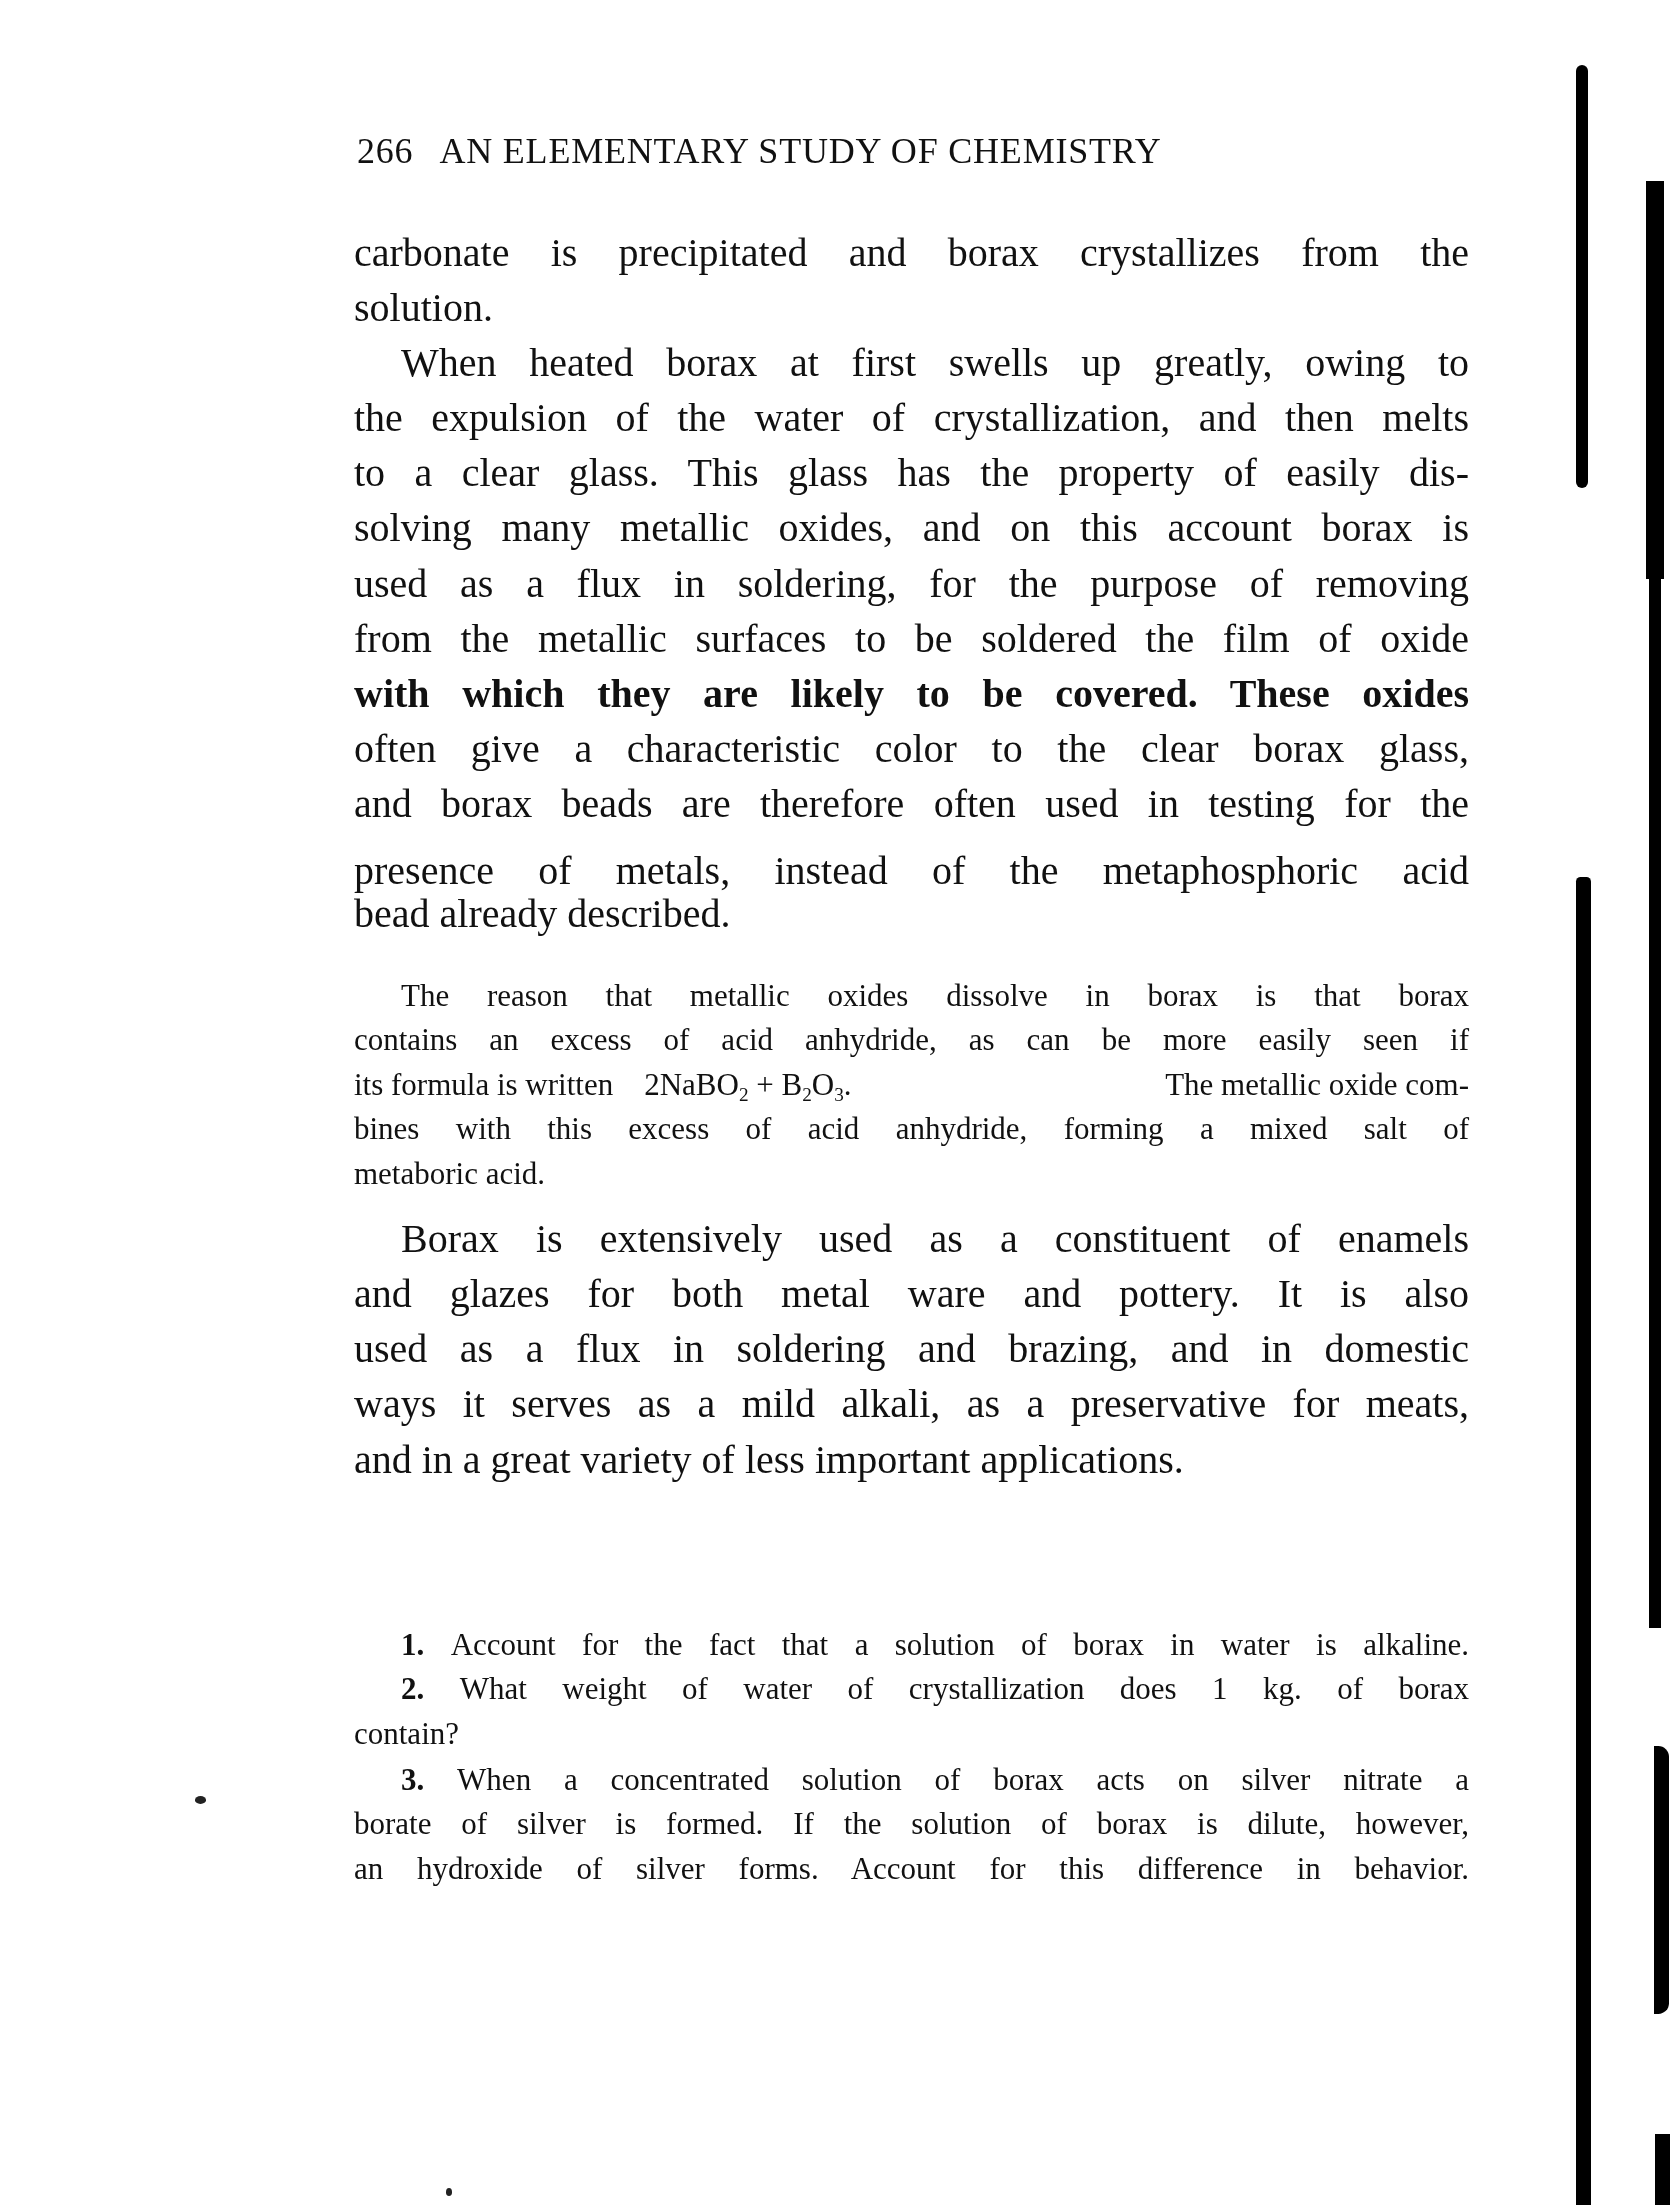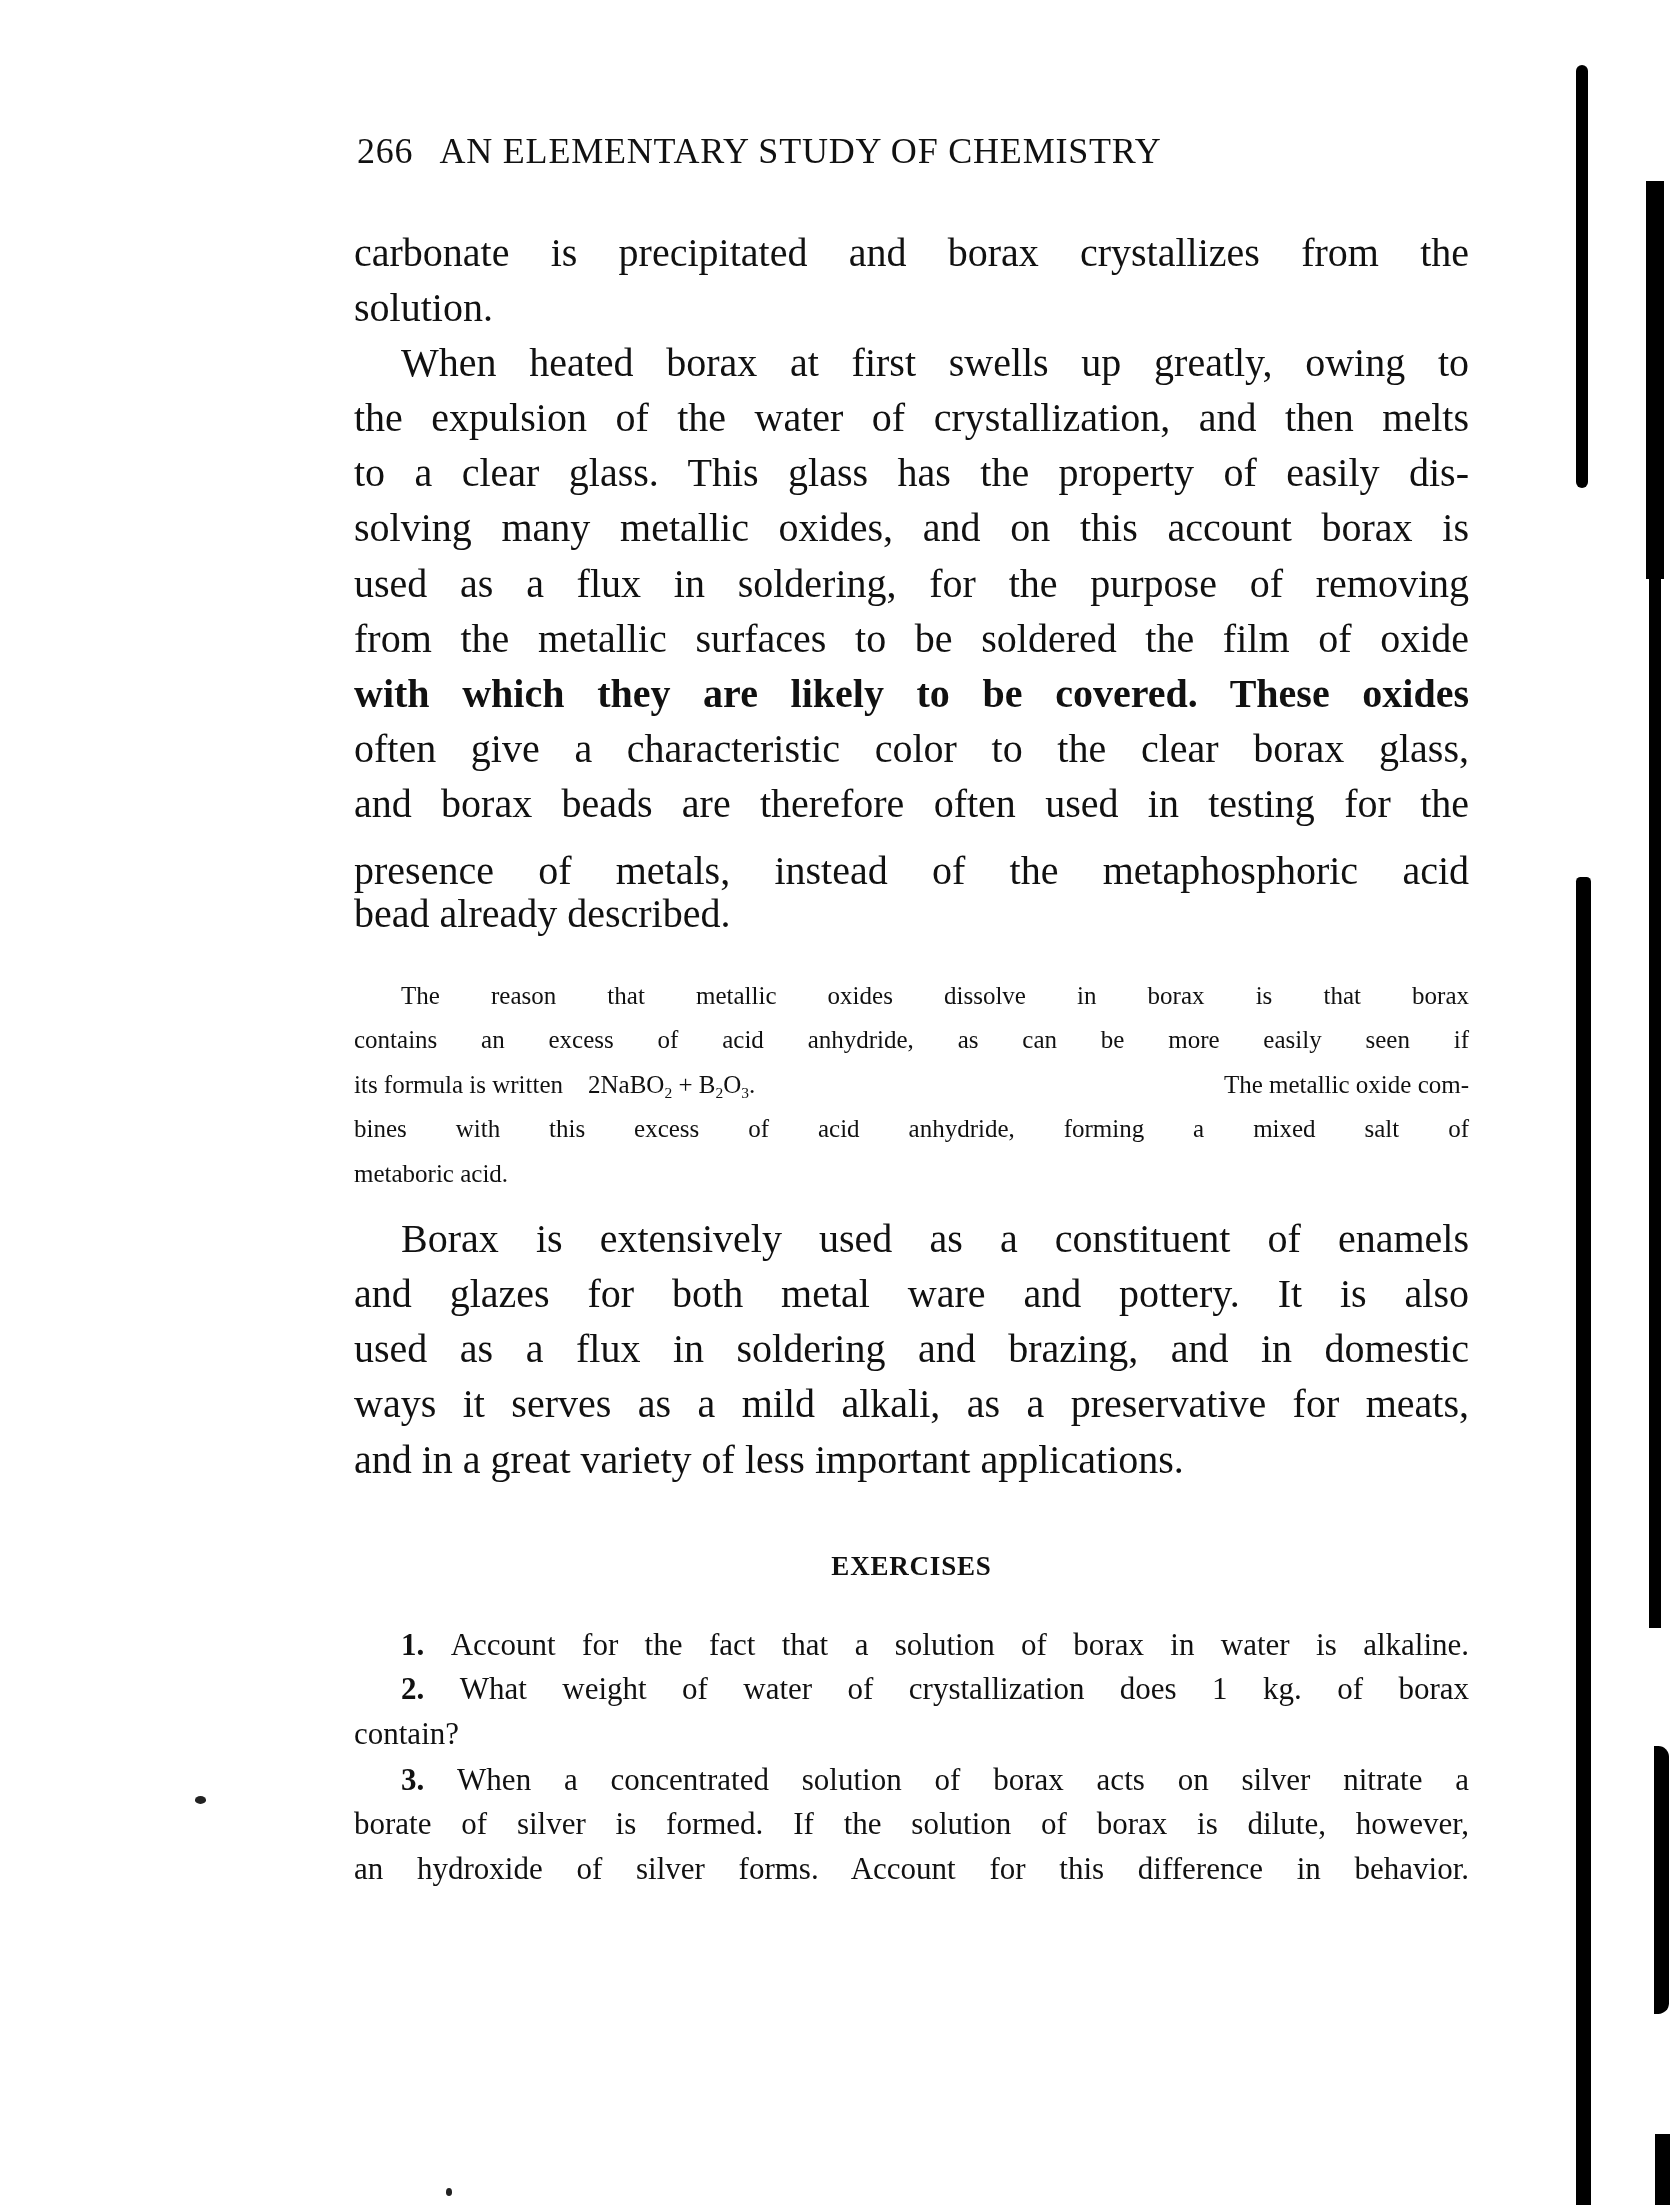--- a/index.html
+++ b/index.html
@@ -4,21 +4,21 @@
 <style>
   html, body { margin: 0; padding: 0; background: #ffffff; }
   body { width: 1678px; height: 2205px; position: relative; overflow: hidden; color: #111; font-family: "Liberation Serif", "DejaVu Serif", serif; }
   .page { position: absolute; left: 0; top: 0; width: 1678px; height: 2205px; }
   .header { position: absolute; left: 357px; top: 130px; font-size: 36px; letter-spacing: 0.8px; white-space: nowrap; }
   .header .pnum { margin-right: 26px; }
   .block { position: absolute; left: 354px; width: 1115px; }
   .line { position: absolute; left: 0; right: 0; white-space: nowrap; text-align: justify; text-align-last: justify; }
   .line.last { text-align-last: left; }
   .body-text .line { font-size: 40px; height: 55px; line-height: 55px; }
-  .small-text .line { font-size: 25px; height: 44px; line-height: 44px; }
+  .small-text .line { font-size: 31px; height: 44px; line-height: 44px; }
   .ex-text .line { font-size: 31px; height: 44px; line-height: 44px; }
   .indent-body { padding-left: 47px; }
   .indent-small { padding-left: 47px; }
   .ex-heading { position: absolute; left: 354px; width: 1115px; top: 1551px; text-align: center; font-size: 27px; font-weight: bold; letter-spacing: 0.8px; }
   .ex-num { font-weight: bold; }
   sub { font-size: 0.62em; vertical-align: -0.3em; line-height: 0; }
   .bar { position: absolute; background: #000; }
   .speck { position: absolute; background: #222; border-radius: 50%; }
 </style>
 </head>
@@ -61,21 +61,20 @@
   </div>
 
   <div class="block body-text" style="top:1211px;">
     <div class="line indent-body" style="top:0px;">Borax is extensively used as a constituent of enamels</div>
     <div class="line" style="top:55px;">and glazes for both metal ware and pottery.  It is also</div>
     <div class="line" style="top:110px;">used as a flux in soldering and brazing, and in domestic</div>
     <div class="line" style="top:165px;">ways it serves as a mild alkali, as a preservative for meats,</div>
     <div class="line last" style="top:221px;">and in a great variety of less important applications.</div>
   </div>
 
-  <div class="ex-heading">EXERCISES</div>
 
   <div class="block ex-text" style="top:1623px;">
     <div class="line indent-small" style="top:0px;"><span class="ex-num">1.</span>&nbsp;<span>Account for the fact that a solution of borax in water is alkaline.</span></div>
     <div class="line indent-small" style="top:44px;"><span class="ex-num">2.</span>&nbsp;<span>What weight of water of crystallization does 1 kg. of borax</span></div>
     <div class="line last" style="top:89px;">contain?</div>
     <div class="line indent-small" style="top:135px;"><span class="ex-num">3.</span>&nbsp;<span>When a concentrated solution of borax acts on silver nitrate a</span></div>
     <div class="line" style="top:179px;">borate of silver is formed.  If the solution of borax is dilute, however,</div>
     <div class="line" style="top:224px;">an hydroxide of silver forms.  Account for this difference in behavior.</div>
   </div>
 

